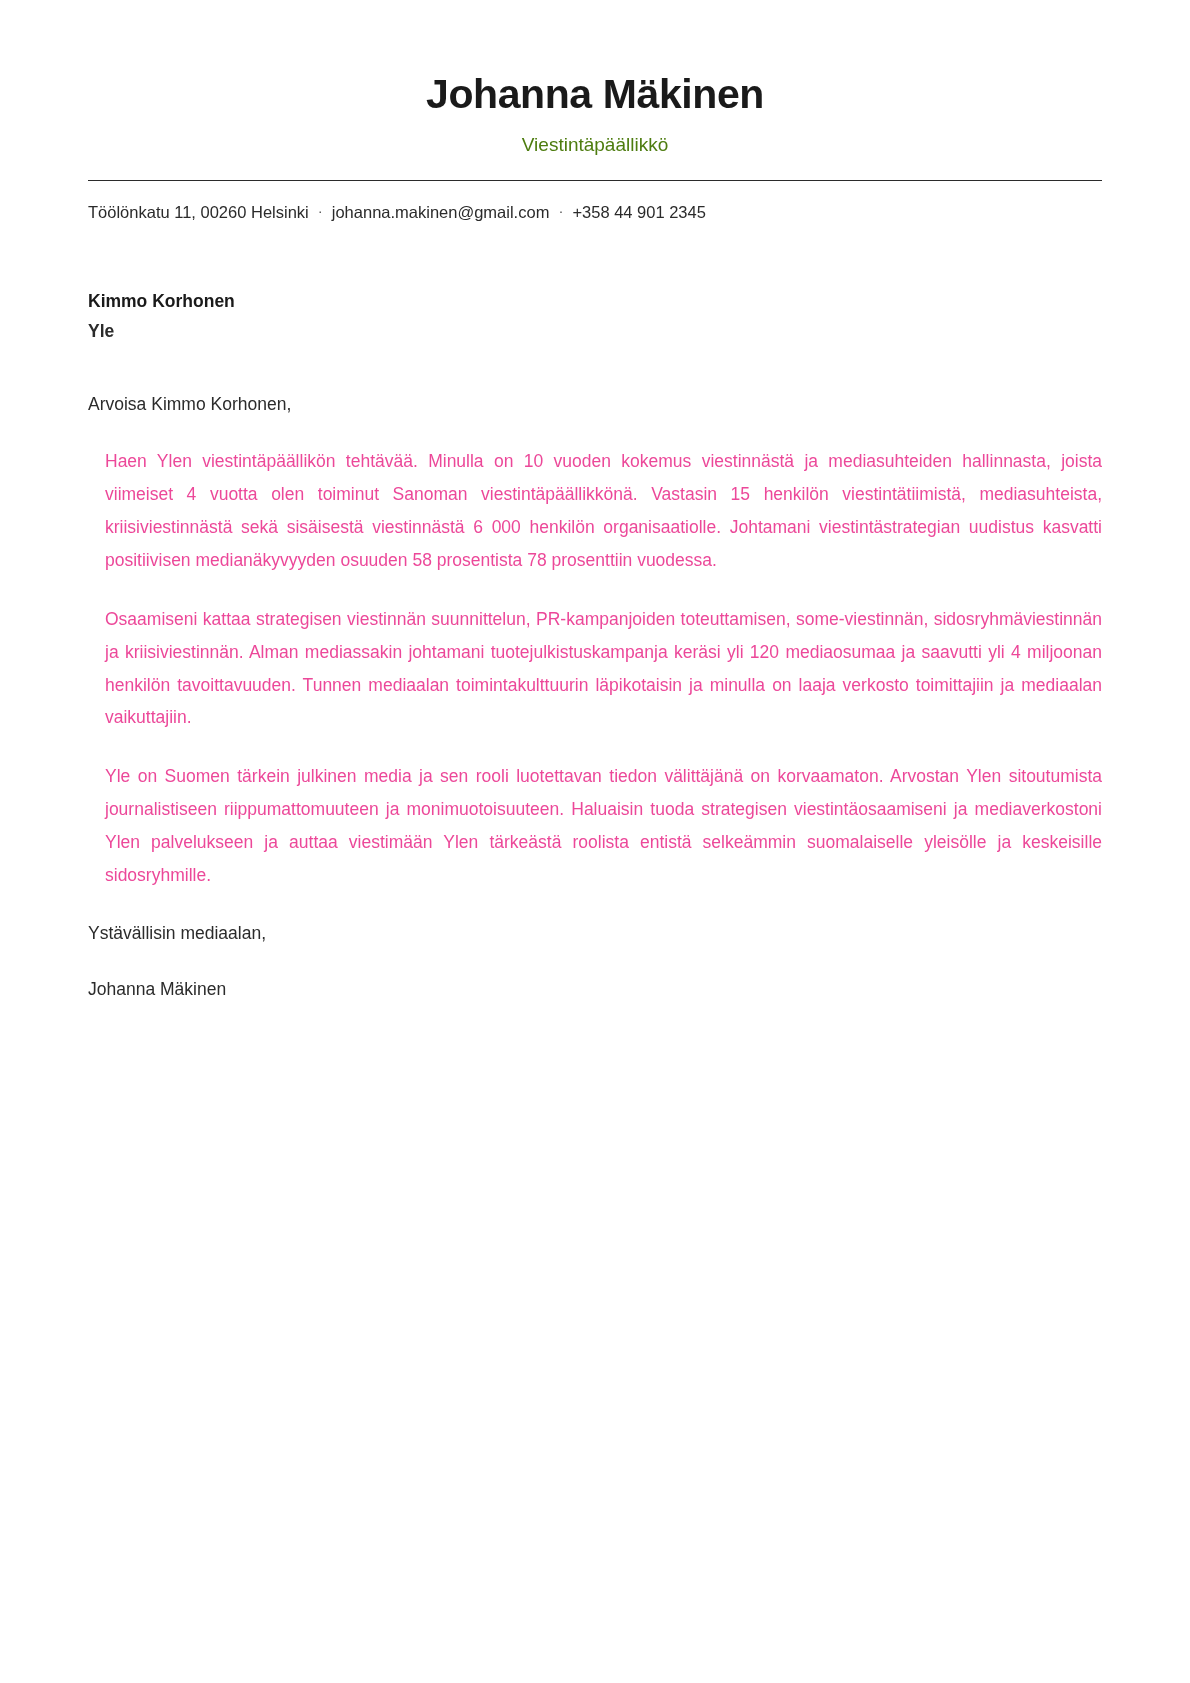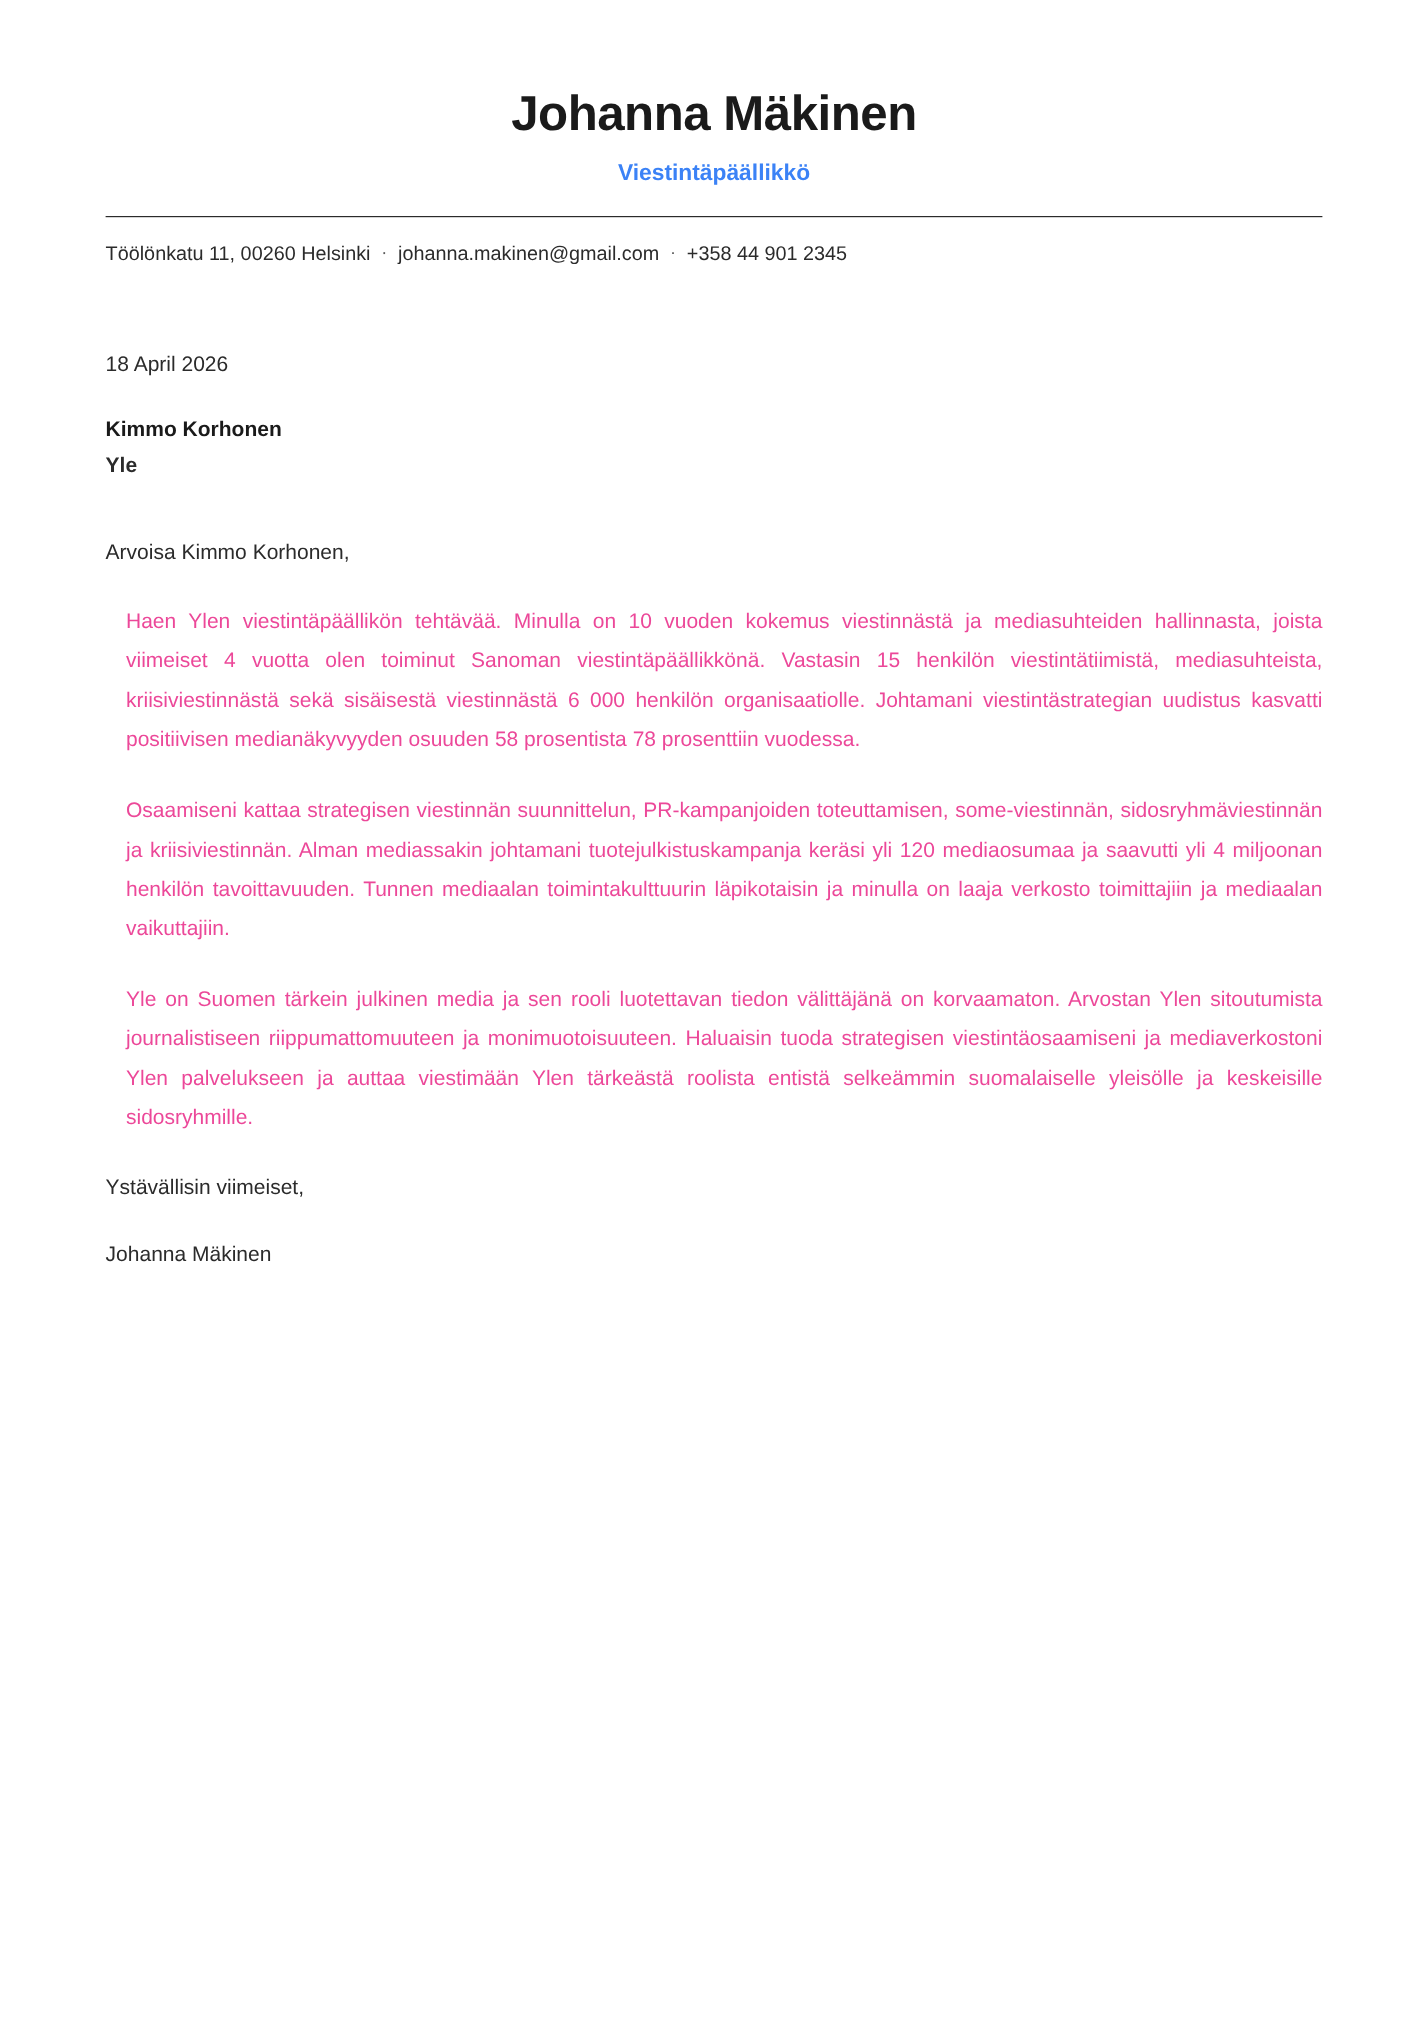--- a/index.html
+++ b/index.html
@@ -36,22 +36,22 @@
   .hdr-name {
     font-size: 41px;
     font-weight: 700;
     letter-spacing: -0.4px;
     color: #1a1a1a;
     line-height: 1.12;
     margin: 0;
   }
   .hdr-title {
     font-size: 19px;
-    font-weight: 700;
-    color: #3b82f6;
+    font-weight: 400;
+    color: #4d7c0f;
     line-height: 1.3;
     margin: 15px 0 0 0;
   }
   .hdr-rule {
     border: 0;
     border-top: 1.6px solid #2b2b2b;
     margin: 22px 0 0 0;
     width: 100%;
   }
   .hdr-contact {
@@ -134,34 +134,33 @@
       <h1 class="hdr-name">Johanna Mäkinen</h1>
       <div class="hdr-title">Viestintäpäällikkö</div>
       <hr class="hdr-rule">
       <div class="hdr-contact">
         <span>Töölönkatu 11, 00260 Helsinki</span><span class="sep">·</span><span>johanna.makinen@gmail.com</span><span class="sep">·</span><span>+358 44 901 2345</span>
       </div>
     </header>
 
     <main class="letter">
 
-      <div class="meta-date">18 April 2026</div>
 
       <div class="meta-recipient">
         <span class="recipient-name">Kimmo Korhonen</span>
         <span class="recipient-company">Yle</span>
       </div>
 
       <p class="salutation">Arvoisa Kimmo Korhonen,</p>
 
       <p class="para">Haen Ylen viestintäpäällikön tehtävää. Minulla on 10 vuoden kokemus viestinnästä ja mediasuhteiden hallinnasta, joista viimeiset 4 vuotta olen toiminut Sanoman viestintäpäällikkönä. Vastasin 15 henkilön viestintätiimistä, mediasuhteista, kriisiviestinnästä sekä sisäisestä viestinnästä 6 000 henkilön organisaatiolle. Johtamani viestintästrategian uudistus kasvatti positiivisen medianäkyvyyden osuuden 58 prosentista 78 prosenttiin vuodessa.</p>
 
       <p class="para">Osaamiseni kattaa strategisen viestinnän suunnittelun, PR-kampanjoiden toteuttamisen, some-viestinnän, sidosryhmäviestinnän ja kriisiviestinnän. Alman mediassakin johtamani tuotejulkistuskampanja keräsi yli 120 mediaosumaa ja saavutti yli 4 miljoonan henkilön tavoittavuuden. Tunnen mediaalan toimintakulttuurin läpikotaisin ja minulla on laaja verkosto toimittajiin ja mediaalan vaikuttajiin.</p>
 
       <p class="para">Yle on Suomen tärkein julkinen media ja sen rooli luotettavan tiedon välittäjänä on korvaamaton. Arvostan Ylen sitoutumista journalistiseen riippumattomuuteen ja monimuotoisuuteen. Haluaisin tuoda strategisen viestintäosaamiseni ja mediaverkostoni Ylen palvelukseen ja auttaa viestimään Ylen tärkeästä roolista entistä selkeämmin suomalaiselle yleisölle ja keskeisille sidosryhmille.</p>
 
-      <p class="closing">Ystävällisin viimeiset,</p>
+      <p class="closing">Ystävällisin mediaalan,</p>
 
       <p class="signature">Johanna Mäkinen</p>
 
     </main>
   </div>
 </div>
 
 </body></html>

